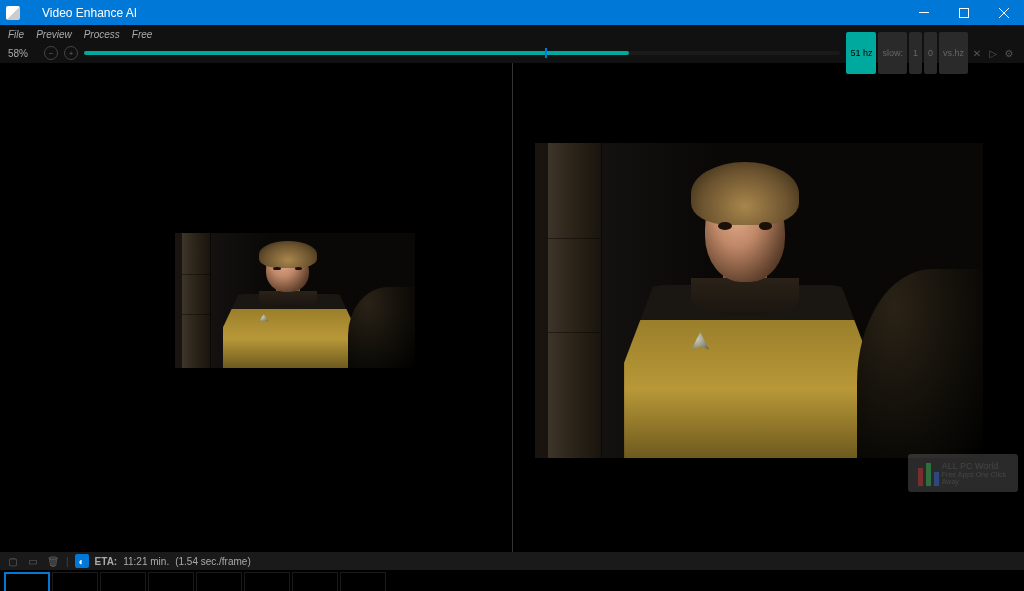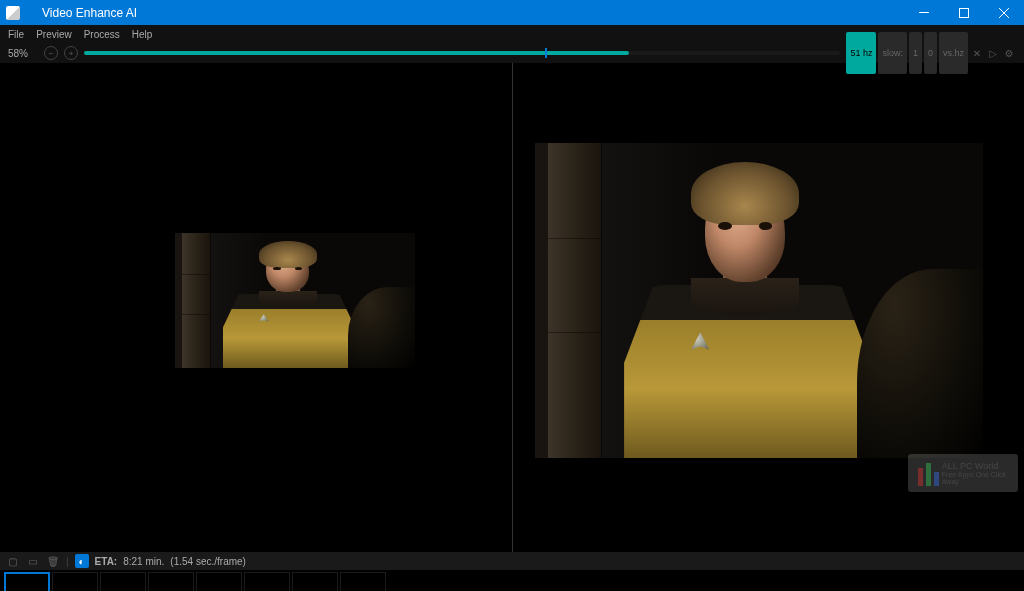--- a/index.html
+++ b/index.html
@@ -41,21 +41,21 @@
 .menubar {
   height: 18px;
   background: #111;
   display: flex;
   align-items: center;
   gap: 12px;
   padding: 0 8px;
   color: #aaa;
   font-size: 10px;
 }
-.menubar span { cursor: default; }
+.menubar span { cursor: default; font-style: italic; }
 .toolbar {
   height: 20px;
   background: #111;
   display: flex;
   align-items: center;
   padding: 0 8px;
   gap: 6px;
   font-size: 10px;
   color: #aaa;
 }
@@ -297,21 +297,21 @@
         <line x1="0" y1="0" x2="10" y2="10" stroke="#fff"></line>
         <line x1="10" y1="0" x2="0" y2="10" stroke="#fff"></line>
       </svg>
     </div>
 </div>
 
 <div class="menubar">
   <span>File</span>
   <span>Preview</span>
   <span>Process</span>
-  <span>Help</span>
+  <span>Free</span>
 </div>
 
 <div class="toolbar">
   <span class="percent">58%</span>
   <div class="tb-btn">−</div>
   <div class="tb-btn">+</div>
   <div class="progress-track">
     <div class="progress-fill" style="width:72%"></div>
     <div class="progress-marker" style="left:61%"></div>
   </div>
@@ -379,21 +379,21 @@
   </div>
 </div>
 
 <div class="bottom-tools">
   <div class="bt-icon">▢</div>
   <div class="bt-icon">▭</div>
   <div class="bt-icon">🗑</div>
   <span style="color:#444">|</span>
   <div class="bt-icon active">◐</div>
   <b>ETA:</b>
-  <span>8:21 min.</span>
+  <span>11:21 min.</span>
   <span>(1.54 sec./frame)</span>
 </div>
 
 <div class="thumbs">
   <div class="thumb selected"></div>
   <div class="thumb"></div>
   <div class="thumb"></div>
   <div class="thumb"></div>
   <div class="thumb"></div>
   <div class="thumb"></div>

